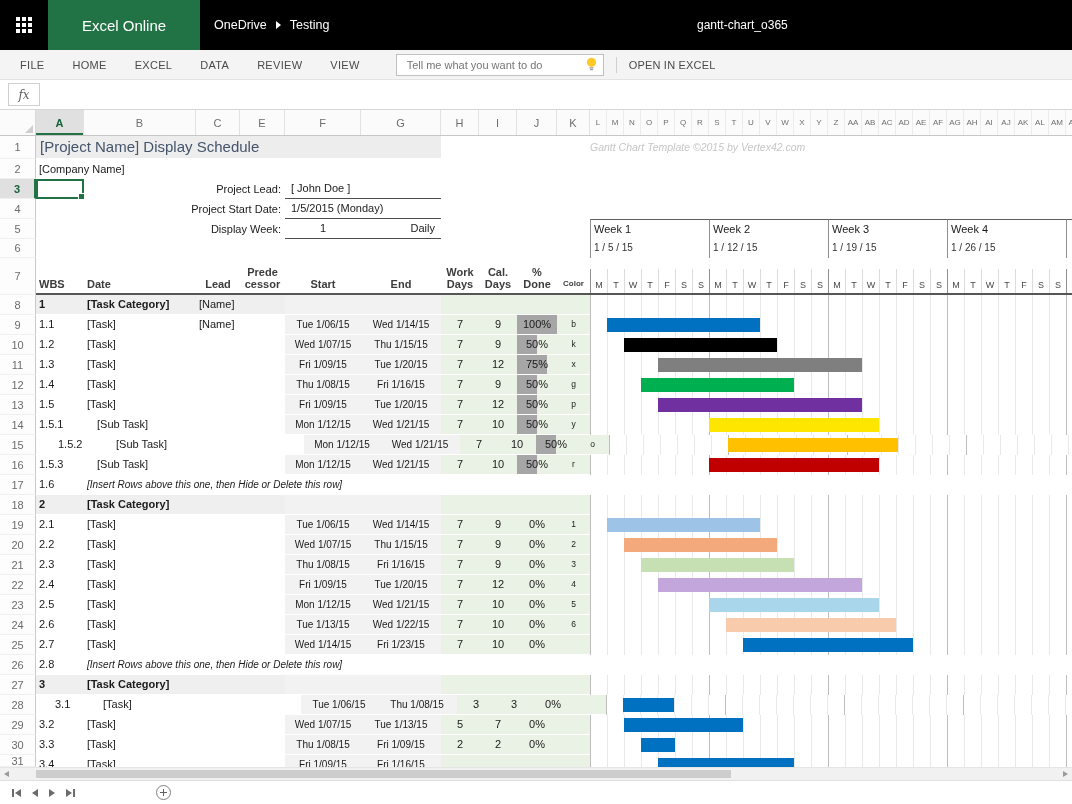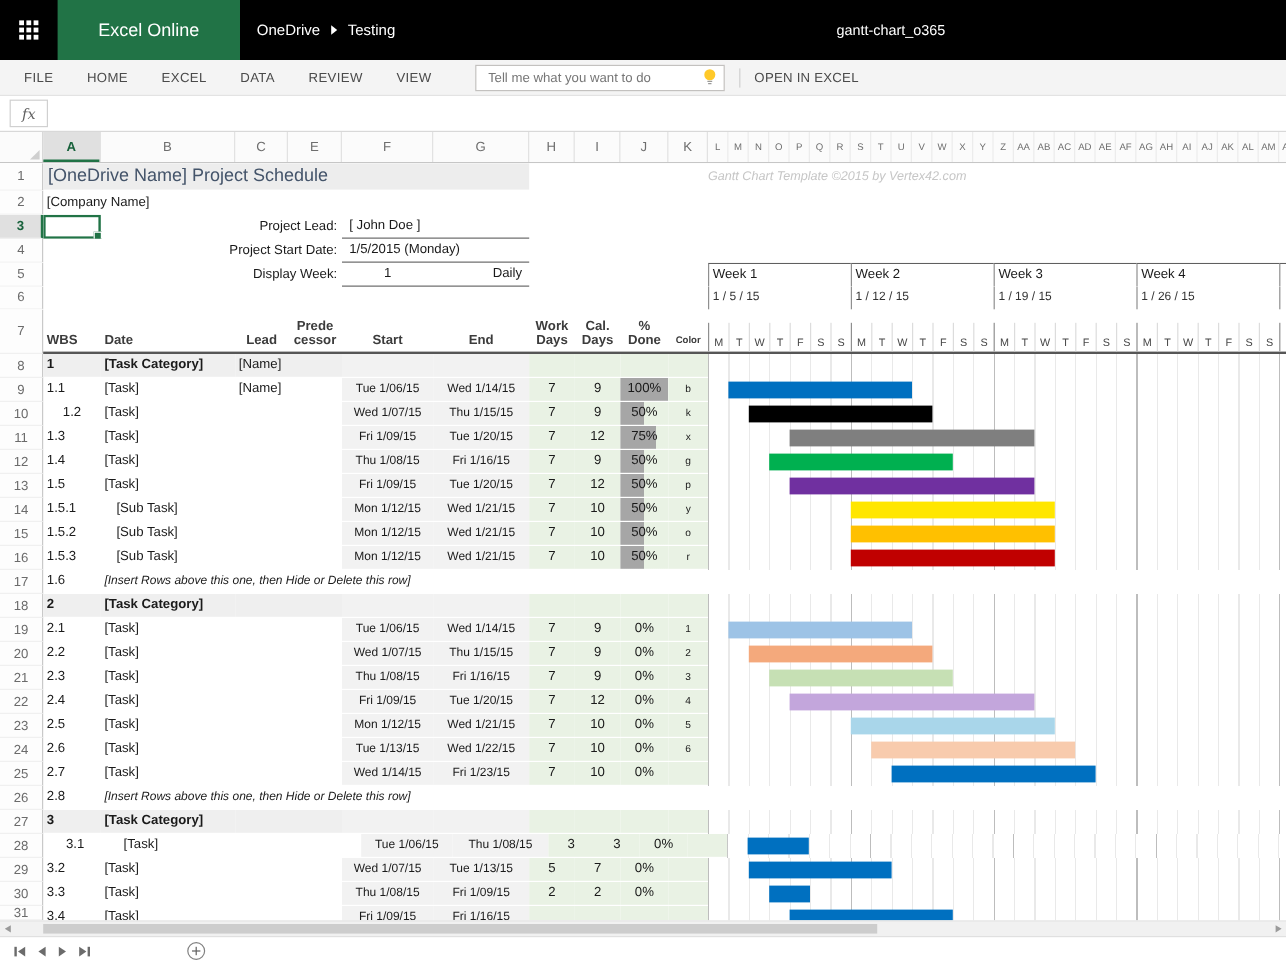--- a/index.html
+++ b/index.html
@@ -200,21 +200,21 @@
       <div class="chead narrow">AK</div>
       <div class="chead narrow">AL</div>
       <div class="chead narrow">AM</div>
       <div class="chead narrow">AN</div>
     </div>
 
   <div class="sheet" id="rows">
       <div class="grow" style="height: 23px;">
         <div class="rn">1</div>
         <div class="rc">
-          <div class="titleband">[OneDrive Name] Project Schedule</div>
+          <div class="titleband">[Project Name] Display Schedule</div>
           <div class="watermark">Gantt Chart Template ©2015 by Vertex42.com</div>
         </div>
       </div>
       <div class="grow" style="height: 20px;">
         <div class="rn">2</div>
         <div class="rc">
           <div class="company">[Company Name]</div>
         </div>
       </div>
       <div class="grow" style="height: 20px;">
@@ -355,21 +355,21 @@
           <div class="cell greenbg ctr" style="left: 481px; width: 40px; background: linear-gradient(to right, rgb(166, 166, 166) 100%, rgb(233, 242, 228) 100%);">100%</div>
           <div class="cell greenbg ctr tiny" style="left: 521px; width: 33px;">b</div>
           <div class="gantt" style="left: 554px; width: 482px;">
             <div class="bar" style="left: 17px; width: 153px; background: rgb(0, 112, 192);"></div>
           </div>
         </div>
       </div>
       <div class="grow" style="height: 20px;">
         <div class="rn">10</div>
         <div class="rc task">
-          <div class="cell" style="left: 0px; width: 48px; text-align: center;">1.2</div>
+          <div class="cell" style="left: 0px; width: 48px;">1.2</div>
           <div class="cell" style="left: 48px; width: 112px;">[Task]</div>
           <div class="cell" style="left: 160px; width: 44px;"></div>
           <div class="cell" style="left: 204px; width: 45px;"></div>
           <div class="cell datebg ctr d" style="left: 249px; width: 76px;">Wed 1/07/15</div>
           <div class="cell datebg ctr d" style="left: 325px; width: 80px;">Thu 1/15/15</div>
           <div class="cell greenbg ctr" style="left: 405px; width: 38px;">7</div>
           <div class="cell greenbg ctr" style="left: 443px; width: 38px;">9</div>
           <div class="cell greenbg ctr" style="left: 481px; width: 40px; background: linear-gradient(to right, rgb(166, 166, 166) 50%, rgb(233, 242, 228) 50%);">50%</div>
           <div class="cell greenbg ctr tiny" style="left: 521px; width: 33px;">k</div>
           <div class="gantt" style="left: 554px; width: 482px;">
@@ -442,21 +442,21 @@
           <div class="cell datebg ctr d" style="left: 325px; width: 80px;">Wed 1/21/15</div>
           <div class="cell greenbg ctr" style="left: 405px; width: 38px;">7</div>
           <div class="cell greenbg ctr" style="left: 443px; width: 38px;">10</div>
           <div class="cell greenbg ctr" style="left: 481px; width: 40px; background: linear-gradient(to right, rgb(166, 166, 166) 50%, rgb(233, 242, 228) 50%);">50%</div>
           <div class="cell greenbg ctr tiny" style="left: 521px; width: 33px;">y</div>
           <div class="gantt" style="left: 554px; width: 482px;">
             <div class="bar" style="left: 119px; width: 170px; background: rgb(255, 230, 0);"></div>
           </div>
         </div>
       </div>
-      <div class="grow" style="height: 20px;">
+      <div class="grow" style="height: 20px; gap: 19px;">
         <div class="rn">15</div>
         <div class="rc task">
           <div class="cell" style="left: 0px; width: 48px;">1.5.2</div>
           <div class="cell  indent" style="left: 48px; width: 112px;">[Sub Task]</div>
           <div class="cell" style="left: 160px; width: 44px;"></div>
           <div class="cell" style="left: 204px; width: 45px;"></div>
           <div class="cell datebg ctr d" style="left: 249px; width: 76px;">Mon 1/12/15</div>
           <div class="cell datebg ctr d" style="left: 325px; width: 80px;">Wed 1/21/15</div>
           <div class="cell greenbg ctr" style="left: 405px; width: 38px;">7</div>
           <div class="cell greenbg ctr" style="left: 443px; width: 38px;">10</div>

